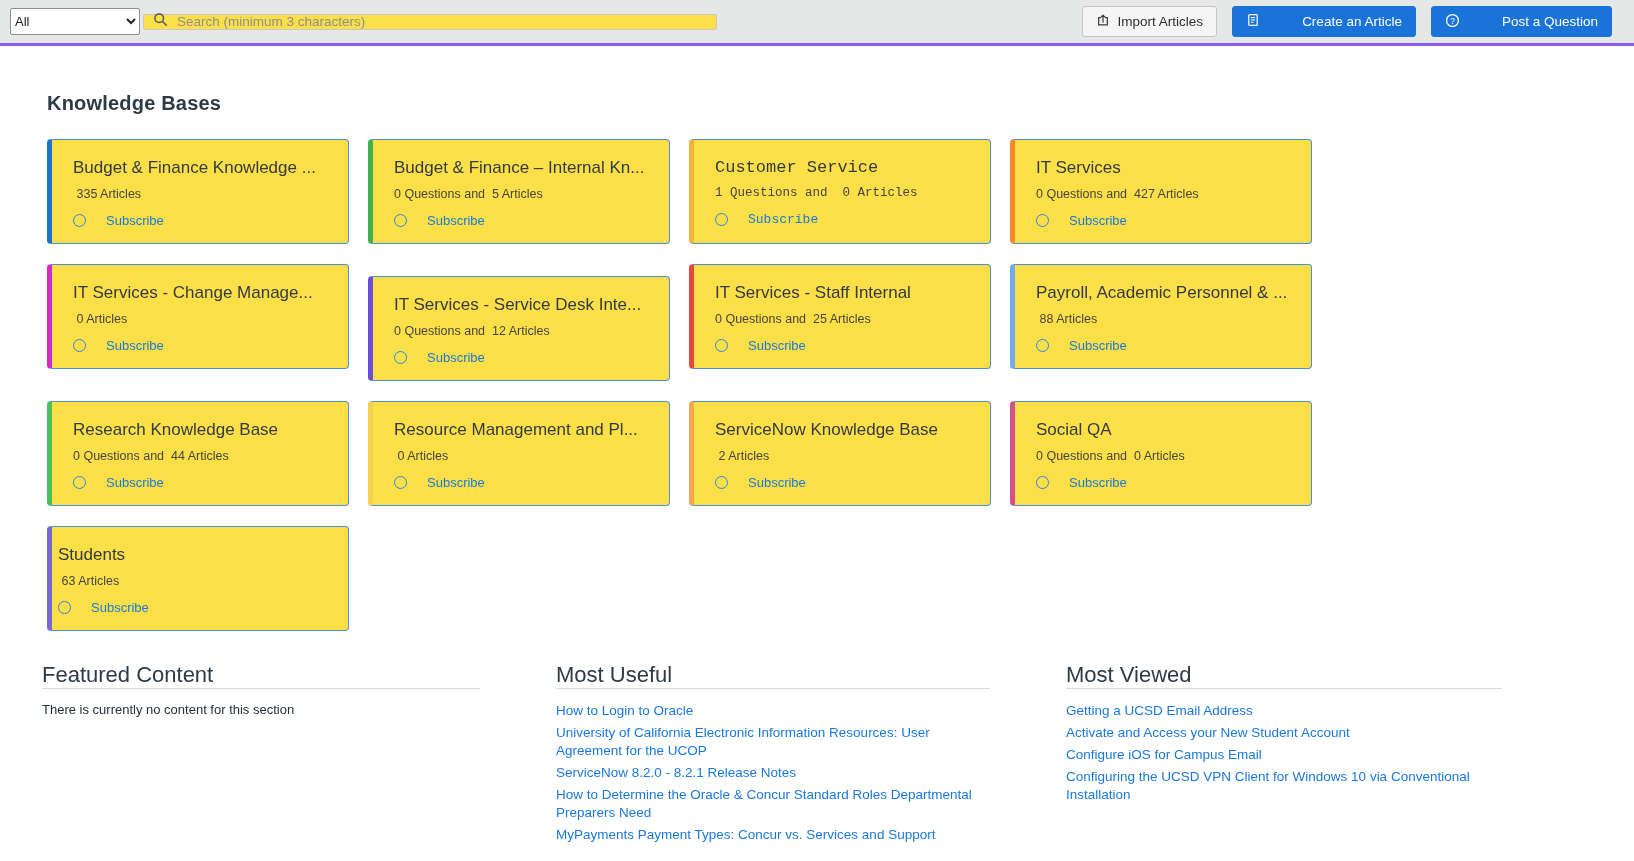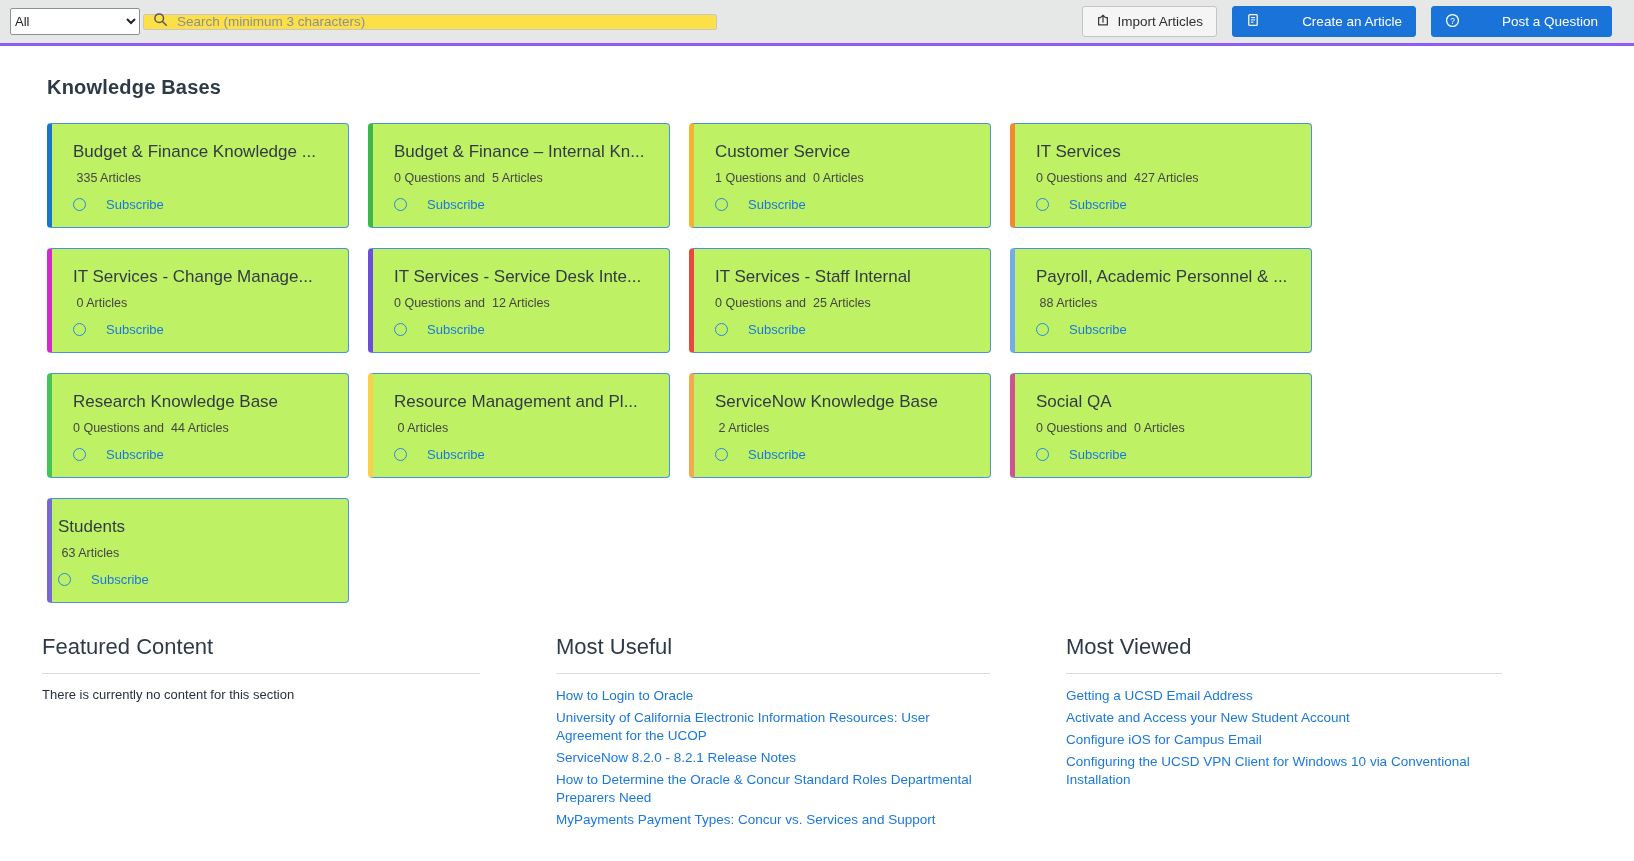--- a/index.html
+++ b/index.html
@@ -62,36 +62,36 @@
     color: #2f2f2f;
   }
   .btn-primary {
     background: #1a73d8;
     border: 1px solid #1a73d8;
     color: #ffffff;
   }
 
   
   .page-title {
-    margin: 30px 0 24px 47px;
+    margin: 46px 0 24px 47px;
     font-size: 20px; font-weight: 700;
     color: #2e3a47;
     letter-spacing: .2px;
   }
 
   
   .kb-grid {
     margin-left: 47px;
     display: grid;
     grid-template-columns: repeat(4, 302px);
     gap: 20px 19px;
   }
   .kb-card {
     height: 105px;
-    background: #bef264;
+    background: #fde047;
     border: 1px solid #4a90e2;
     border-left-width: 5px;
     border-radius: 4px;
     padding: 18px 12px 0 21px;
     cursor: pointer;
     overflow: hidden;
   }
   .kb-card-title {
     font-size: 17px;
     color: #333a45;
@@ -120,21 +120,21 @@
   .bottom {
     margin: 31px 0 0 42px;
     display: grid;
     grid-template-columns: 438px 434px 436px;
     column-gap: 76px;
     align-items: start;
   }
   .section-title {
     font-size: 22px; font-weight: 400;
     color: #2e3a47;
-    margin: 0; padding-bottom: 13px;
+    margin: 0; 
     border-bottom: 1px solid #dcdcdc;
   }
   .section-empty {
     margin-top: 13px;
     font-size: 13px; color: #28313b;
   }
   .link-list {
     list-style: none;
     margin: 12px 0 0; padding: 0;
   }
@@ -216,21 +216,21 @@
 
     <div class="kb-card" style="border-left-color: rgb(62, 181, 75);">
       <div class="kb-card-title">Budget &amp; Finance – Internal Kn...</div>
       <div class="kb-card-count">0 Questions and  5 Articles</div>
       <div class="kb-subscribe">
         <span class="kb-subscribe-circle"></span>
         <span>Subscribe</span>
       </div>
     </div>
 
-    <div class="kb-card" style="border-left-color: rgb(242, 178, 52);">
+    <div class="kb-card" style="border-left-color: rgb(242, 178, 52); font-family: Liberation Mono, monospace;">
       <div class="kb-card-title">Customer Service</div>
       <div class="kb-card-count">1 Questions and  0 Articles</div>
       <div class="kb-subscribe">
         <span class="kb-subscribe-circle"></span>
         <span>Subscribe</span>
       </div>
     </div>
 
     <div class="kb-card" style="border-left-color: rgb(246, 136, 44);">
       <div class="kb-card-title">IT Services</div>
@@ -243,21 +243,21 @@
 
     <div class="kb-card" style="border-left-color: rgb(211, 44, 198);">
       <div class="kb-card-title">IT Services - Change Manage...</div>
       <div class="kb-card-count"> 0 Articles</div>
       <div class="kb-subscribe">
         <span class="kb-subscribe-circle"></span>
         <span>Subscribe</span>
       </div>
     </div>
 
-    <div class="kb-card" style="border-left-color: rgb(106, 79, 216);">
+    <div class="kb-card" style="border-left-color: rgb(106, 79, 216); margin-top: 12px;">
       <div class="kb-card-title">IT Services - Service Desk Inte...</div>
       <div class="kb-card-count">0 Questions and  12 Articles</div>
       <div class="kb-subscribe">
         <span class="kb-subscribe-circle"></span>
         <span>Subscribe</span>
       </div>
     </div>
 
     <div class="kb-card" style="border-left-color: rgb(232, 71, 60);">
       <div class="kb-card-title">IT Services - Staff Internal</div>

